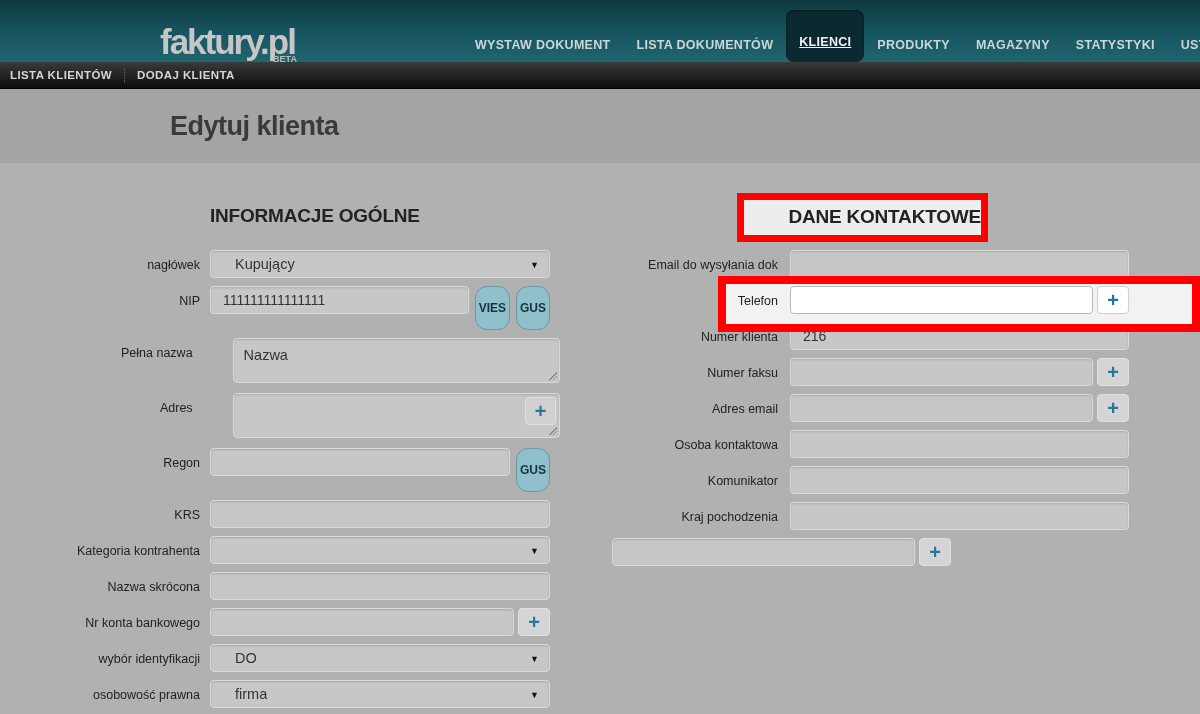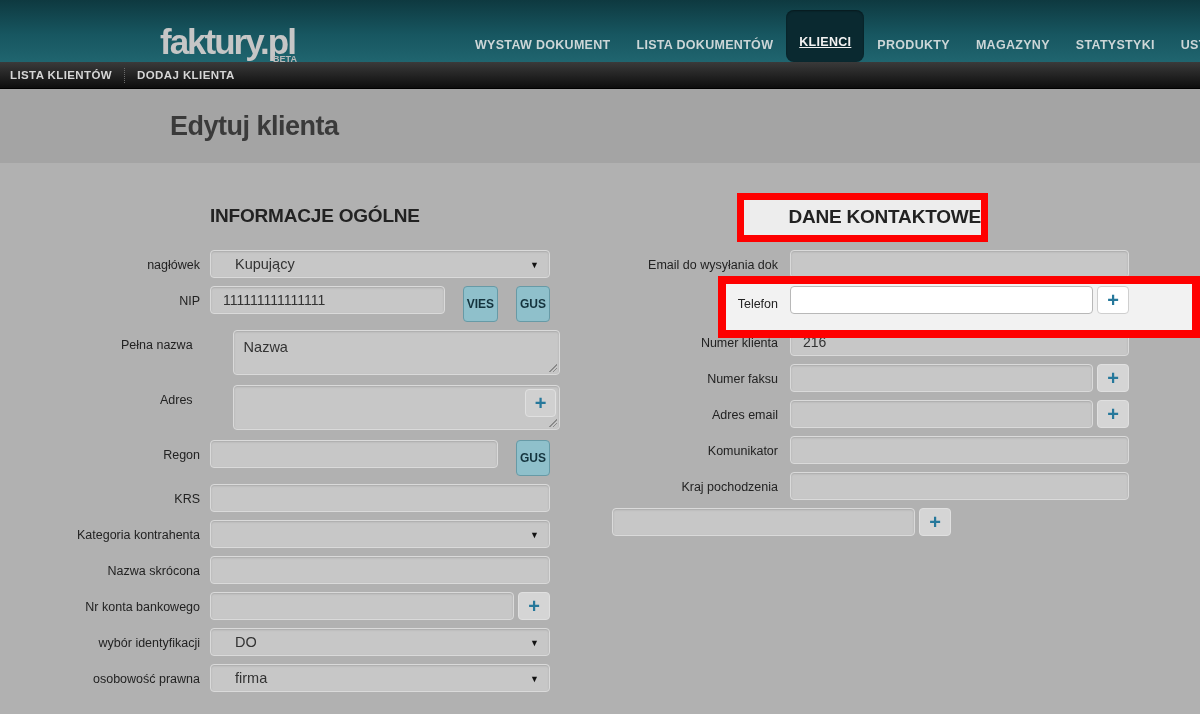--- a/index.html
+++ b/index.html
@@ -50,30 +50,30 @@
 
   .inp, .select, .ta { background:#c7c7c7; border:1px solid #dadada; border-radius:4px;
     box-shadow:inset 0 1px 2px rgba(0,0,0,.15); font-family:"Liberation Sans",sans-serif; }
   .inp { height:28px; flex:1 1 auto; min-width:0; padding:0 12px; font-size:14px; color:#333; outline:none; }
   .select { position:relative; height:28px; flex:1 1 auto; display:flex; align-items:center; cursor:pointer; }
   .select .val { padding-left:24px; font-size:14.5px; color:#333; }
   .select .arrow { position:absolute; right:10px; top:9px; font-size:9px; color:#111; }
   .ta { position:relative; height:45px; flex:1 1 auto; padding:8px 10px; font-size:14.5px; color:#333; }
   .rsz { position:absolute; right:2px; bottom:2px; width:9px; height:9px; cursor:nwse-resize;
     background:linear-gradient(135deg, transparent 0 55%, #8a8a8a 55% 63%, transparent 63% 75%, #8a8a8a 75% 83%, transparent 83%); }
-  .tealbtn { height:36px; min-width:28px; margin-left:18px; padding:0 3px; background:#8fc0cb; border:1px solid #679aa6;
-    border-radius:4px; font-size:12px; font-weight:bold; color:#14333d; cursor:pointer; font-family:"Liberation Sans",sans-serif; }
+  .tealbtn { height:44px; min-width:28px; margin-left:6px; padding:0 3px; background:#8fc0cb; border:1px solid #679aa6;
+    border-radius:12px; font-size:12px; font-weight:bold; color:#14333d; cursor:pointer; font-family:"Liberation Sans",sans-serif; }
   .plusbtn { height:28px; width:32px; margin-left:4px; background:#d5d5d5; border:1px solid #e0e0e0; border-radius:4px;
     cursor:pointer; flex:0 0 auto; }
   .plusbtn span { font-size:20px; font-weight:bold; color:#26789b; line-height:24px; }
   .ta-plus { position:absolute; top:3px; right:3px; width:31px; height:28px; margin:0; background:#d0d0d0; }
 
   
   .hl-row { position:relative; z-index:2; border:8px solid #fe0000; background:#f2f2f2;
-    margin:-10px 0 -10px 118px; padding:2px 24px 16px 0;align-items:center; }
+    margin:-10px 0 -10px 118px; padding:2px 24px 10px 0; }
   .hl-row .lbl { width:52px; }
   .hl-row .inp { background:#fff; border-color:#b8b8b8; box-shadow:none; }
   .hl-row .plusbtn { background:#fff; border-color:#cfcfcf; }
 </style>
 </head>
 <body>
 
 <div class="screen">
 
   <header class="topnav">
@@ -223,20 +223,26 @@
             </div>
           </div>
           <div class="row">
             <label class="lbl">Adres email</label>
             <div class="field">
               <input class="inp" type="text" style="">
               <button class="plusbtn"><span>+</span></button>
             </div>
           </div>
           <div class="row">
+            <label class="lbl">Osoba kontaktowa</label>
+            <div class="field">
+              <input class="inp" type="text" style="">
+            </div>
+          </div>
+          <div class="row">
             <label class="lbl">Komunikator</label>
             <div class="field">
               <input class="inp" type="text" style="">
             </div>
           </div>
           <div class="row">
             <label class="lbl">Kraj pochodzenia</label>
             <div class="field">
               <input class="inp" type="text" style="">
             </div>

